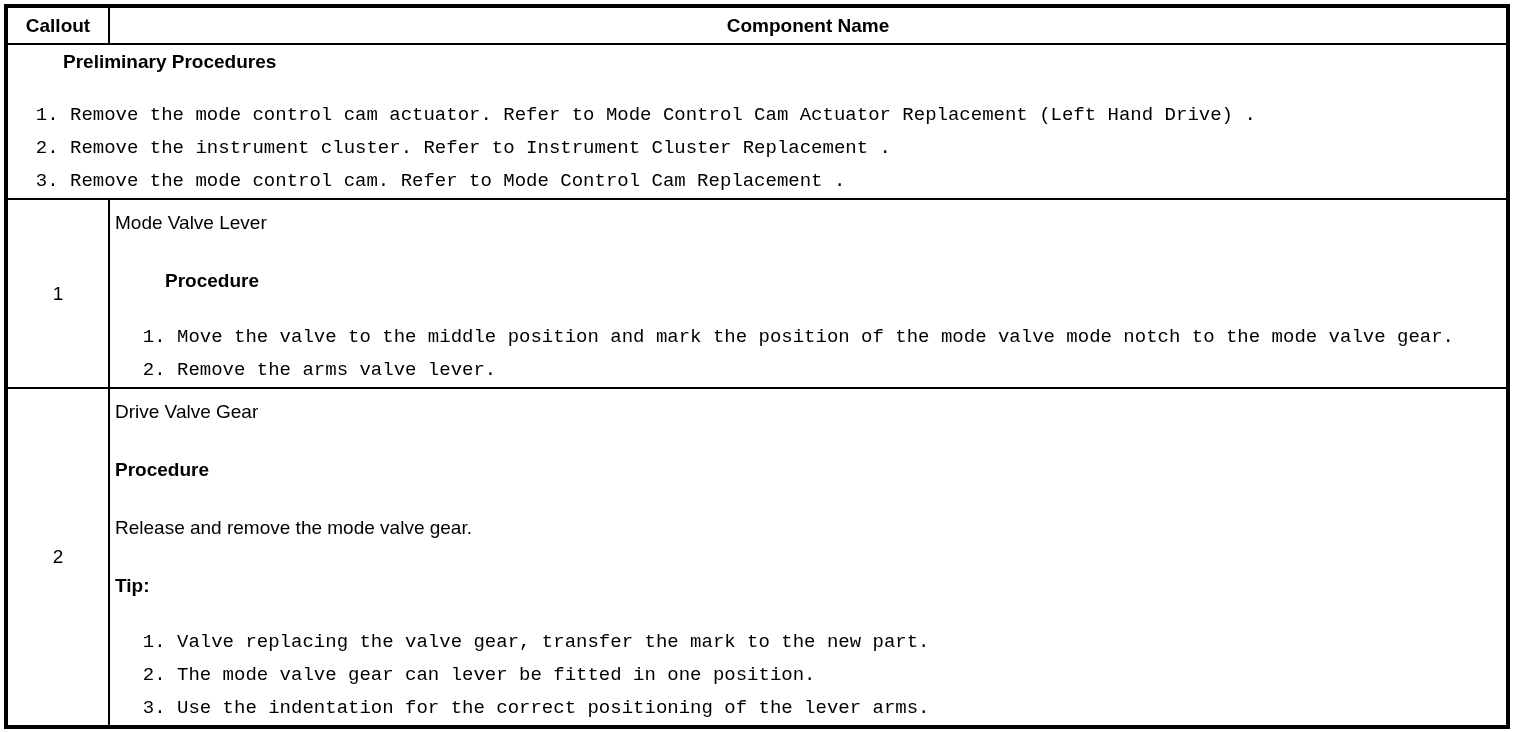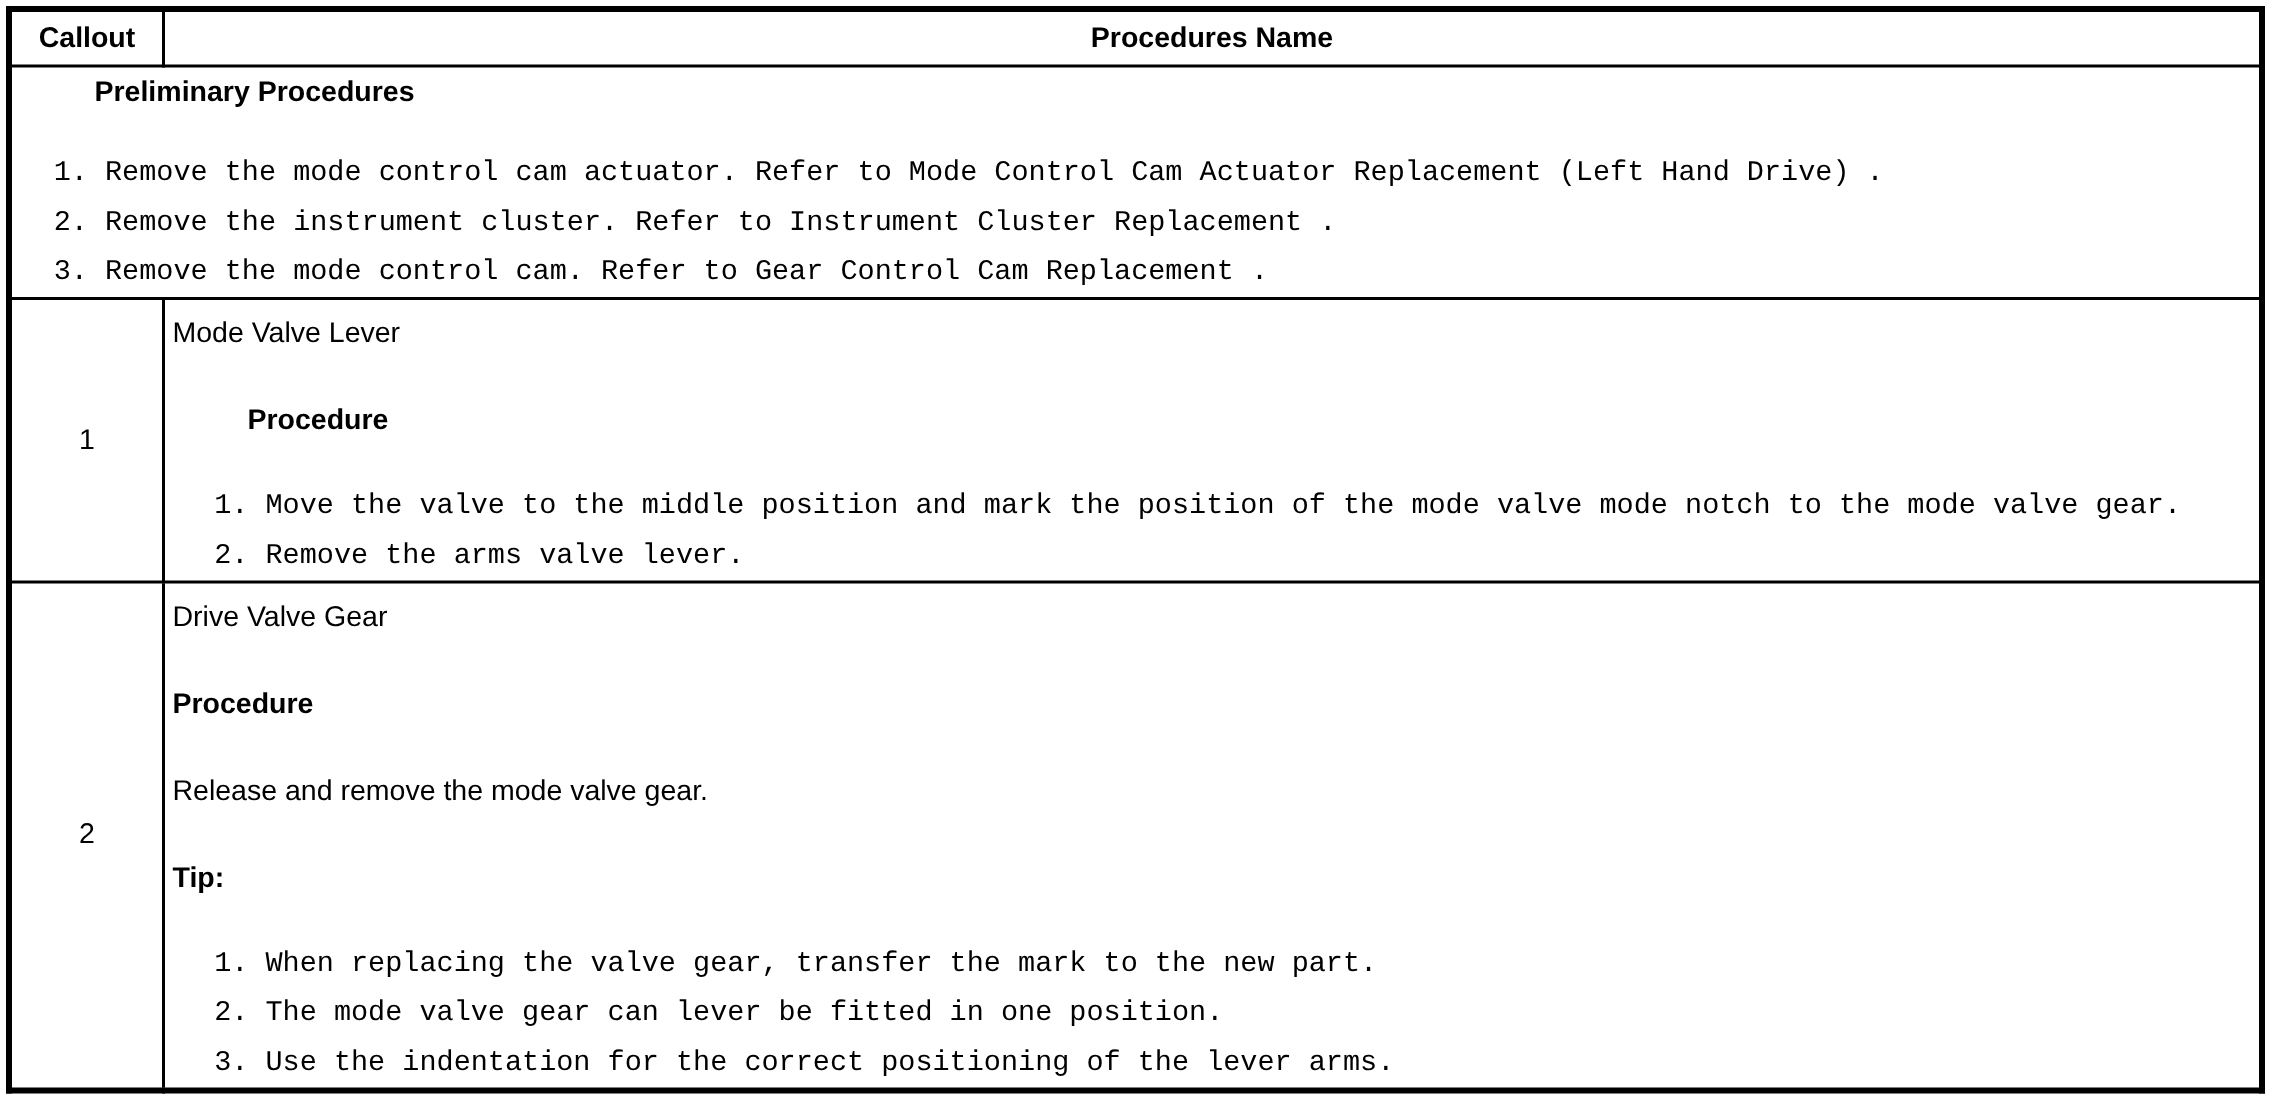--- a/index.html
+++ b/index.html
@@ -77,30 +77,30 @@
 <body>
 
 <table class="component-table">
   <colgroup>
     <col class="col-callout">
     <col>
   </colgroup>
   <tbody>
     <tr class="header-row">
       <th>Callout</th>
-      <th>Procedures Name</th>
+      <th>Component Name</th>
     </tr>
 
     <tr class="prelim-row">
       <td class="prelim-cell" colspan="2">
         <p class="prelim-heading">Preliminary Procedures</p>
         <ol class="num-list">
           <li>Remove the mode control cam actuator. Refer to Mode Control Cam Actuator Replacement (Left Hand Drive) .</li>
           <li>Remove the instrument cluster. Refer to Instrument Cluster Replacement .</li>
-          <li>Remove the mode control cam. Refer to Gear Control Cam Replacement .</li>
+          <li>Remove the mode control cam. Refer to Mode Control Cam Replacement .</li>
         </ol>
       </td>
     </tr>
 
     <tr class="row-1">
       <td class="callout-cell">1</td>
       <td class="component-cell">
         <p class="component-title">Mode Valve Lever</p>
         <p class="bold indented">Procedure</p>
         <ol class="num-list">
@@ -111,20 +111,20 @@
     </tr>
 
     <tr class="row-2">
       <td class="callout-cell">2</td>
       <td class="component-cell">
         <p class="component-title">Drive Valve Gear</p>
         <p class="bold">Procedure</p>
         <p>Release and remove the mode valve gear.</p>
         <p class="bold">Tip:</p>
         <ol class="num-list">
-          <li>When replacing the valve gear, transfer the mark to the new part.</li>
+          <li>Valve replacing the valve gear, transfer the mark to the new part.</li>
           <li>The mode valve gear can lever be fitted in one position.</li>
           <li>Use the indentation for the correct positioning of the lever arms.</li>
         </ol>
       </td>
     </tr>
   </tbody>
 </table>
 
 </body></html>

